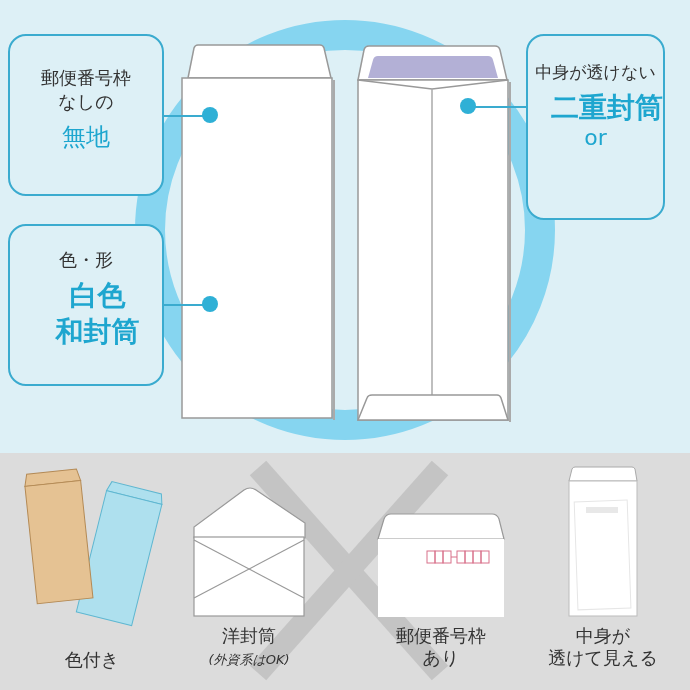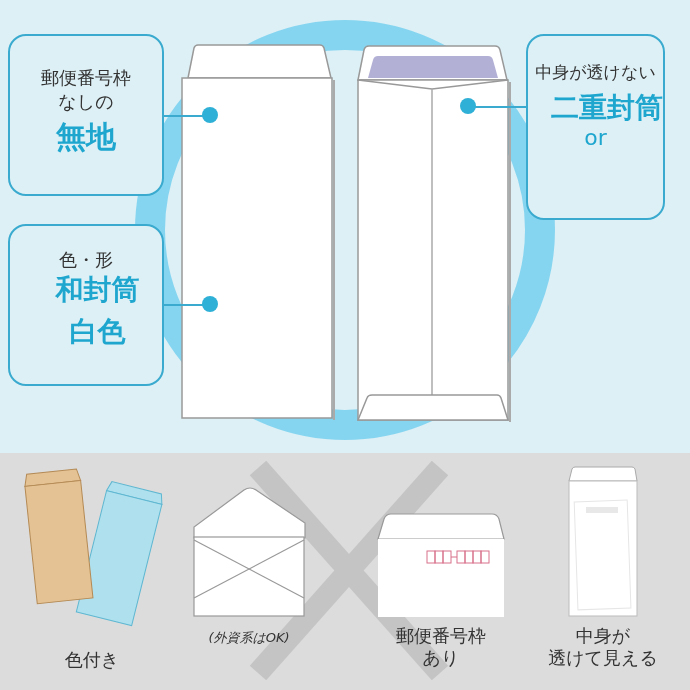--- a/index.html
+++ b/index.html
@@ -2,21 +2,21 @@
 <html><head>
 <meta charset="utf-8">
 <style>
   html,body{margin:0;padding:0;}
   body{width:690px;height:690px;position:relative;overflow:hidden;font-family:"DejaVu Sans",sans-serif;}
   .top{position:absolute;left:0;top:0;width:690px;height:453px;background:#ddf0f6;overflow:hidden;}
   .bottom{position:absolute;left:0;top:453px;width:690px;height:237px;background:#dcdcdc;overflow:hidden;}
   .ring{position:absolute;left:135px;top:20px;width:420px;height:420px;border-radius:50%;border:30px solid #86d5f0;box-sizing:border-box;}
   .box{position:absolute;border:2px solid #3aabcf;border-radius:18px;background:#ddf0f6;box-sizing:border-box;text-align:center;}
   .sub{color:#333;font-size:18px;line-height:24px;}
-  .big{color:#1ea6cf;font-weight:bold;font-size:30px;line-height:38px;}
+  .big{color:#1ea6cf;font-weight:normal;font-size:24px;line-height:38px;}
   .big2{color:#1ea6cf;font-weight:bold;font-size:28px;line-height:36px;padding-left:23px;}
   .or{color:#1ea6cf;font-size:22px;line-height:24px;}
   .conn{position:absolute;height:2px;background:#3aabcf;}
   .dot{position:absolute;width:16px;height:16px;border-radius:50%;background:#2fb0d6;}
   .cap{position:absolute;text-align:center;color:#333;font-size:18px;line-height:22px;}
   .cap small{font-size:13px;font-style:italic;}
 </style>
 </head>
 <body>
 
@@ -45,22 +45,22 @@
   <div class="box" style="left:8px;top:34px;width:156px;height:162px;padding-top:30px;">
     <div class="sub">郵便番号枠</div>
     <div class="sub">なしの</div>
     <div class="big" style="margin-top:4px">無地</div>
   </div>
   <div class="conn" style="left:164px;top:115px;width:46px"></div>
   <div class="dot" style="left:202px;top:107px"></div>
 
   <div class="box" style="left:8px;top:224px;width:156px;height:162px;padding-top:22px;">
     <div class="sub">色・形</div>
+    <div class="big2" style="margin-top:6px">白色</div>
     <div class="big2">和封筒</div>
-    <div class="big2" style="margin-top:6px">白色</div>
   </div>
   <div class="conn" style="left:164px;top:304px;width:46px"></div>
   <div class="dot" style="left:202px;top:296px"></div>
 
   <div class="box" style="left:526px;top:34px;width:139px;height:186px;padding-top:24px;">
     <div class="sub" style="font-size:17px">中身が透けない</div>
     <div class="big2" style="margin-top:6px">二重封筒</div>
     <div class="or">or</div>
   </div>
   <div class="conn" style="left:470px;top:106px;width:56px"></div>
@@ -113,20 +113,21 @@
       <rect x="569" y="28" width="68" height="135" fill="#fff" stroke="#bbb"></rect>
       <rect x="576" y="48" width="53" height="108" fill="none" stroke="#e6e6e6" transform="rotate(-2 602 100)"></rect>
       <rect x="586" y="54" width="32" height="6" fill="#e8e8e8"></rect>
     </g>
   </svg>
 
   <div class="cap" style="left:22px;top:196px;width:140px">
     <span>色付き</span>
   </div>
   <div class="cap" style="left:179px;top:172px;width:140px">
+    <div>洋封筒</div>
     <small>(外資系はOK)</small>
   </div>
   <div class="cap" style="left:371px;top:172px;width:140px">
     <div>郵便番号枠</div>
     <div>あり</div>
   </div>
   <div class="cap" style="left:533px;top:172px;width:140px">
     <div>中身が</div>
     <div>透けて見える</div>
   </div>

